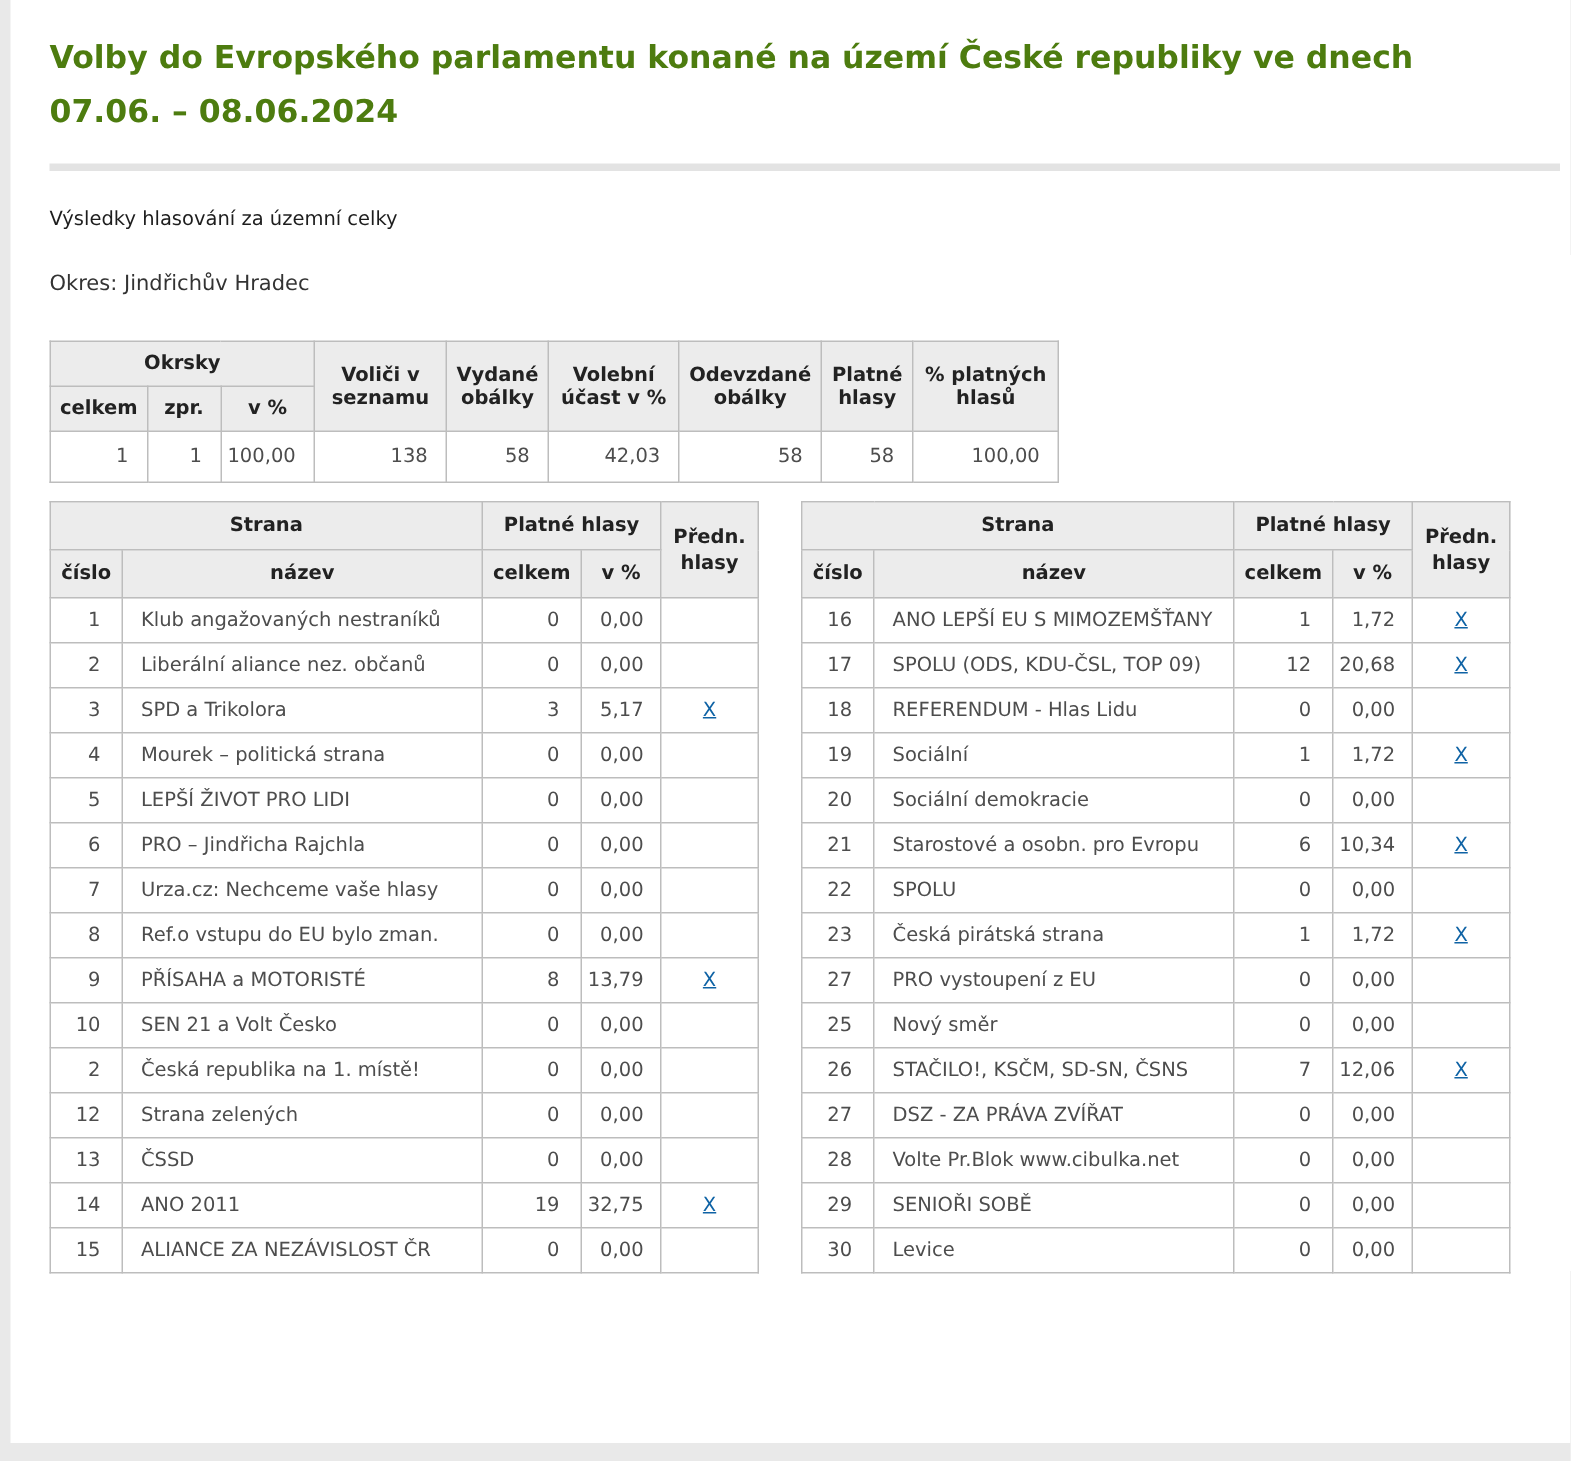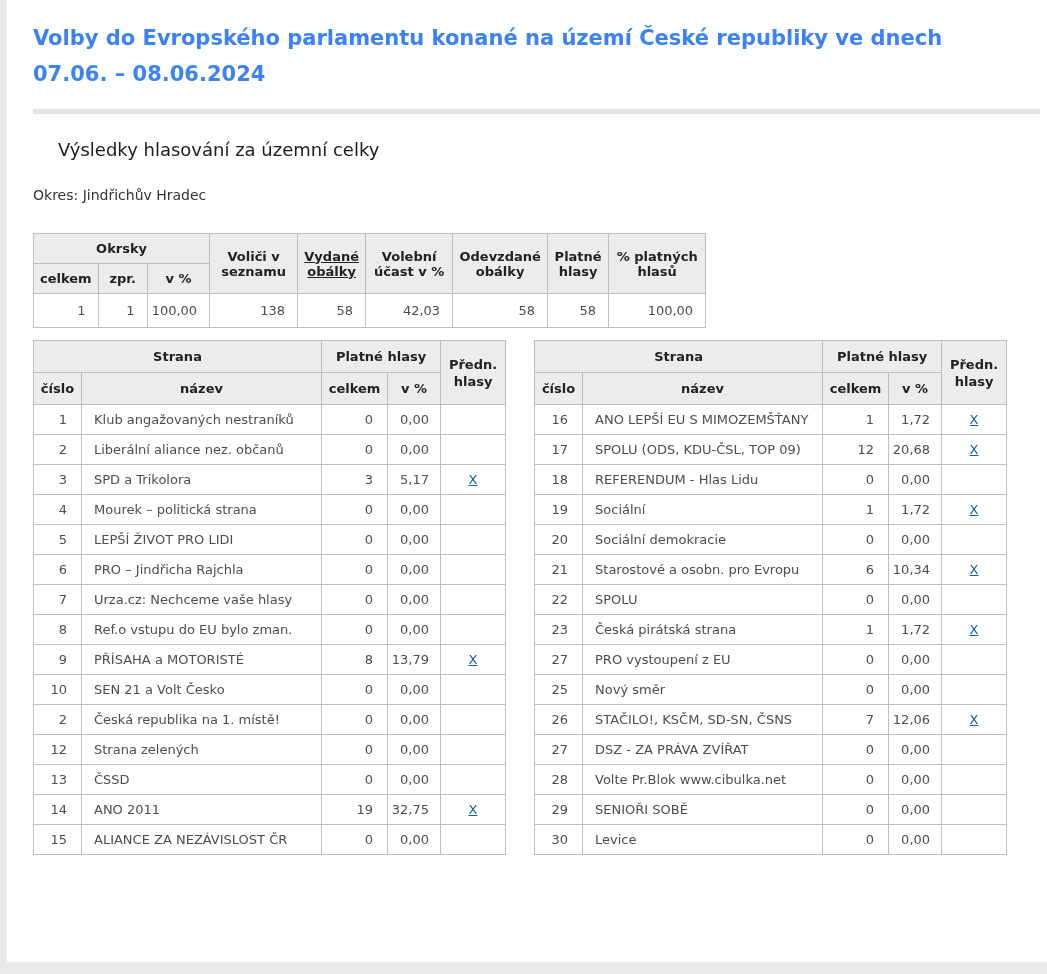--- a/index.html
+++ b/index.html
@@ -13,42 +13,41 @@
   .panel {
     margin-left: 7px;
     width: 1040px;
     height: 962px;
     background: #ffffff;
     overflow: hidden;
   }
   .content { padding: 0 0 0 26px; }
 
   h1.page-title {
-    color: #3b82f6;
+    color: #4d7c0f;
     font-size: 21px;
     font-weight: bold;
     line-height: 36px;
     padding-top: 20px;
     max-width: 960px;
     letter-spacing: 0;
   }
 
   .divider {
     margin-top: 17px;
     height: 5px;
     background: #e3e3e3;
     width: 1007px;
   }
 
   h2.section-heading {
     margin-top: 25px;
-    font-size: 18px;
+    font-size: 13px;
     font-weight: normal;
     color: #1d1d1d;
-    margin-left: 25px;
   }
 
   .region-line {
     margin-top: 27px;
     font-size: 14px;
     color: #333333;
   }
 
   table {
     border-collapse: collapse;
@@ -68,21 +67,21 @@
   .summary-table { margin-top: 30px; table-layout: fixed; }
   .summary-table th { font-size: 13px; }
   .summary-table td {
     text-align: right;
     padding: 9px 12px 9px 4px;
   }
   .summary-table .c-ok-celkem { width: 64px; }
   .summary-table .c-ok-zpr    { width: 49px; }
   .summary-table .c-ok-pct    { width: 58px; }
   .summary-table .c-volici    { width: 88px; }
-  .summary-table .c-vydane    { width: 68px; text-decoration: underline; }
+  .summary-table .c-vydane    { width: 68px; }
   .summary-table .c-ucast     { width: 87px; }
   .summary-table .c-odevzdane { width: 95px; }
   .summary-table .c-platne    { width: 61px; }
   .summary-table .c-pctplat   { width: 97px; }
 
   
   .tables-row {
     margin-top: 12px;
     display: flex;
     gap: 28px;

